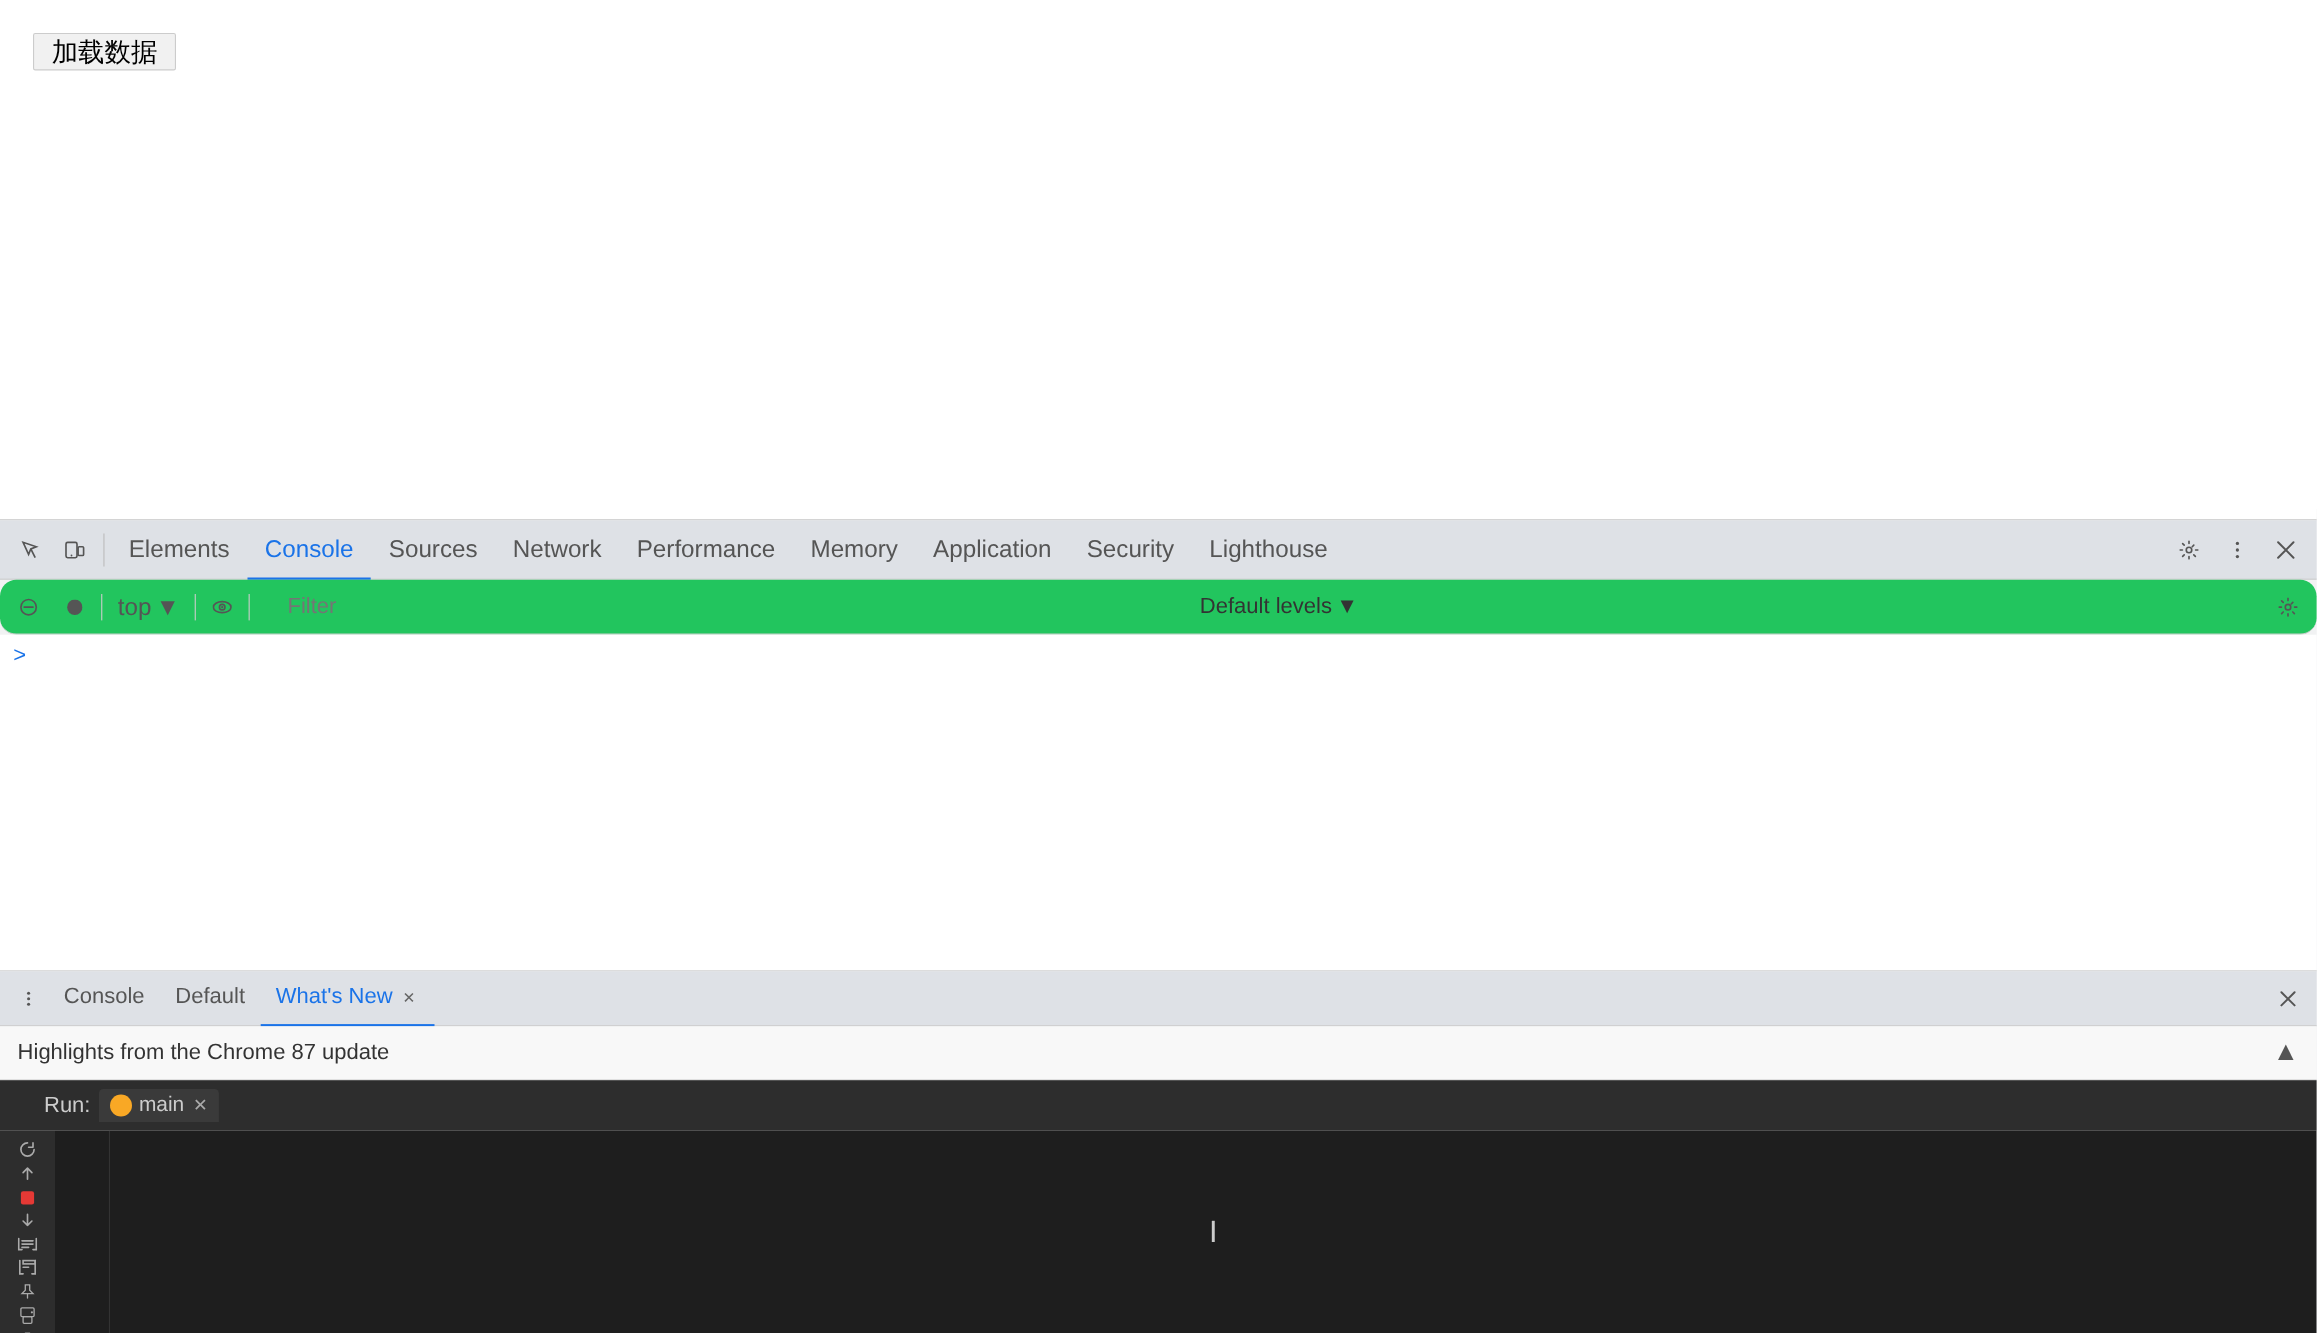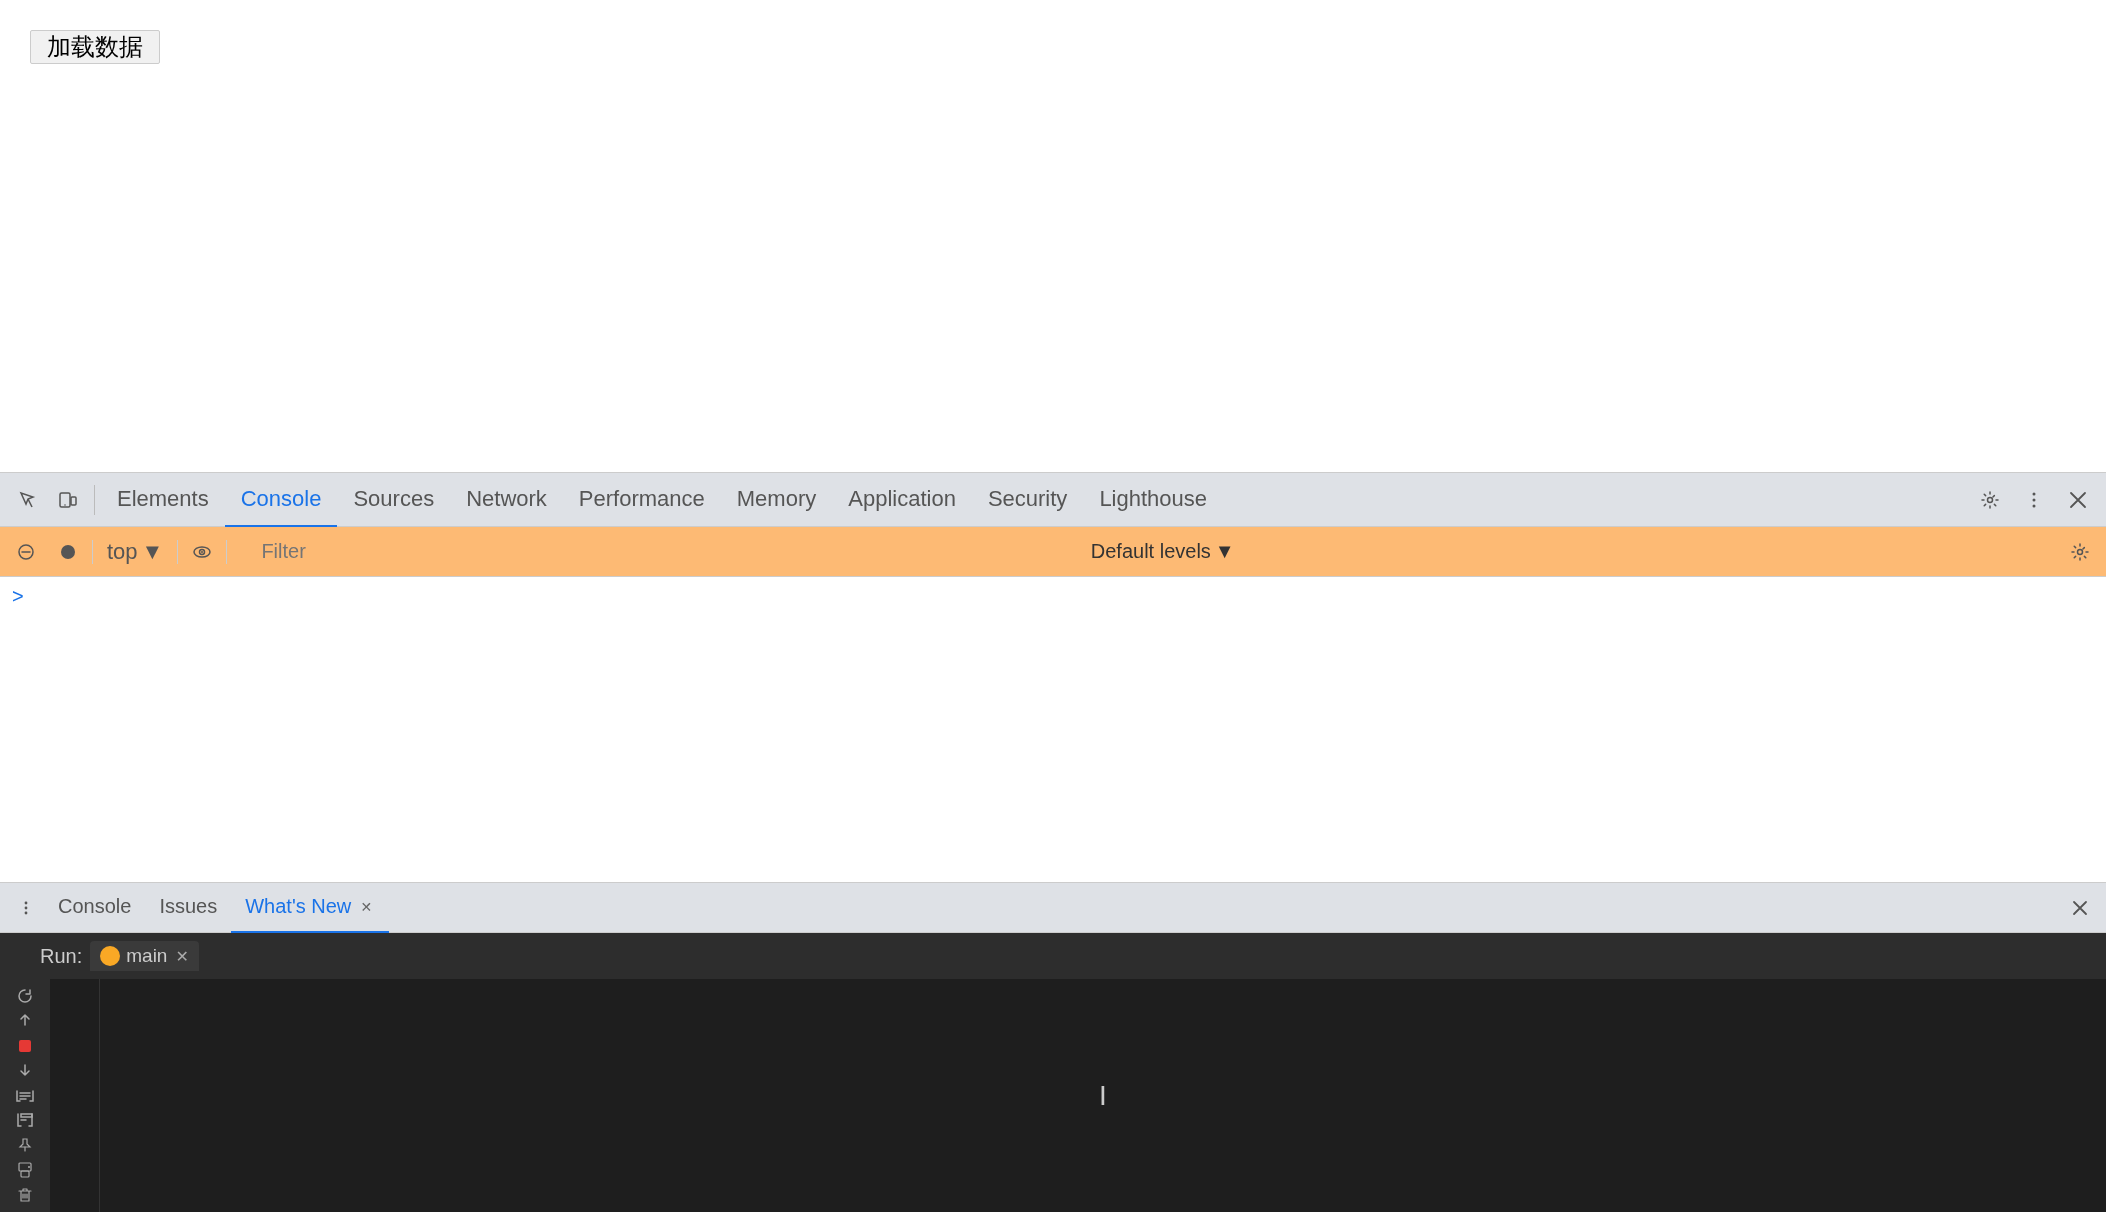--- a/index.html
+++ b/index.html
@@ -95,25 +95,26 @@
       align-items: center;
       gap: 4px;
       flex-shrink: 0;
     }
 
     
     .console-toolbar {
       display: flex;
       align-items: center;
       height: 50px;
-      background: #fdba74;
+      background: #22c55e;
       border-bottom: 1px solid #ccc;
       padding: 0 8px;
       gap: 6px;
       flex-shrink: 0;
+      border-radius: 15px;
     }
 
     .toolbar-icon-btn {
       width: 36px;
       height: 36px;
       display: flex;
       align-items: center;
       justify-content: center;
       cursor: pointer;
       color: #555;
@@ -506,36 +507,40 @@
           <circle cx="8" cy="3" r="1.4"></circle>
           <circle cx="8" cy="8" r="1.4"></circle>
           <circle cx="8" cy="13" r="1.4"></circle>
         </svg>
       </div>
 
       <div class="drawer-tab">
         <span>Console</span>
       </div>
       <div class="drawer-tab">
-        <span>Issues</span>
+        <span>Default</span>
       </div>
       <div class="drawer-tab active">
         <span>What's New</span>
         <div class="drawer-tab-close">✕</div>
       </div>
 
       <div class="drawer-tabs-spacer"></div>
 
       <div class="drawer-close-btn" title="Close drawer">
         <svg width="16" height="16" viewBox="0 0 16 16" fill="none">
           <path d="M2 2 L14 14 M14 2 L2 14" stroke="#555" stroke-width="1.8" stroke-linecap="round"></path>
         </svg>
       </div>
     </div>
 
+    <div class="drawer-banner">
+      <span>Highlights from the Chrome 87 update</span>
+      <span class="drawer-banner-arrow">▲</span>
+    </div>
 
     <div class="run-bar">
       <span class="run-label">Run:</span>
       <div class="run-tab">
         <div class="run-tab-icon"></div>
         <span class="run-tab-label">main</span>
         <span class="run-tab-close">✕</span>
       </div>
     </div>
 

